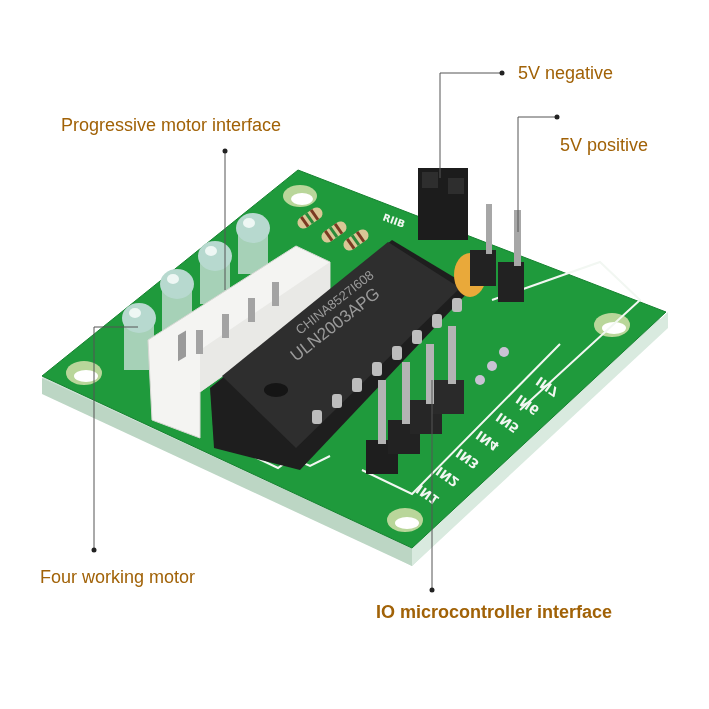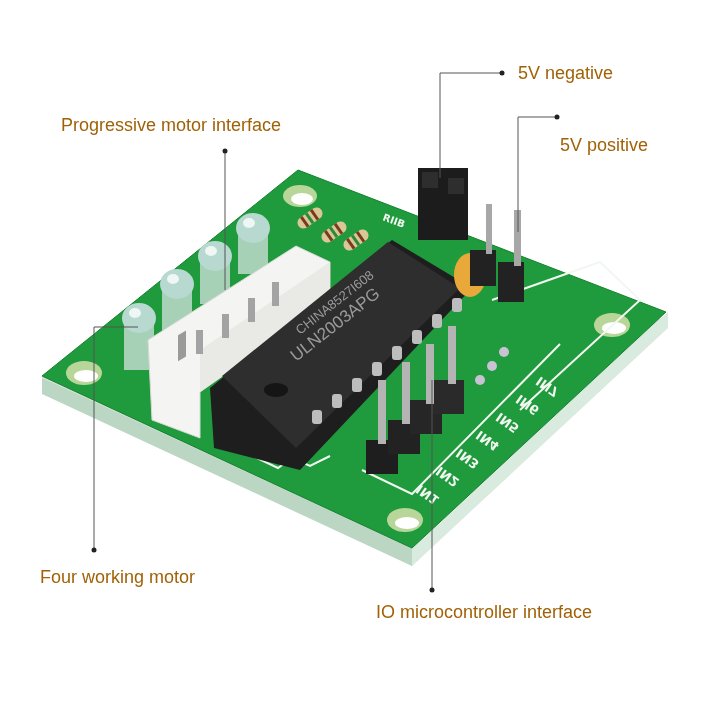--- a/index.html
+++ b/index.html
@@ -178,13 +178,13 @@
       <circle cx="94" cy="550" r="2.5"></circle>
       <circle cx="432" cy="590" r="2.5"></circle>
     </g>
   </svg>
 </div>
 
 <div class="label" style="left:518px; top:64px;">5V negative</div>
 <div class="label" style="left:560px; top:108px;margin-top:28px;">5V positive</div>
 <div class="label" style="left:61px; top:116px;">Progressive motor interface</div>
 <div class="label" style="left:40px; top:568px;">Four working motor</div>
-<div class="label" style="left:376px; top:603px;">IO microcontroller interface</div>
+<div class="label" style="left:376px; top:603px;font-weight:bold;">IO microcontroller interface</div>
 
 </body></html>

